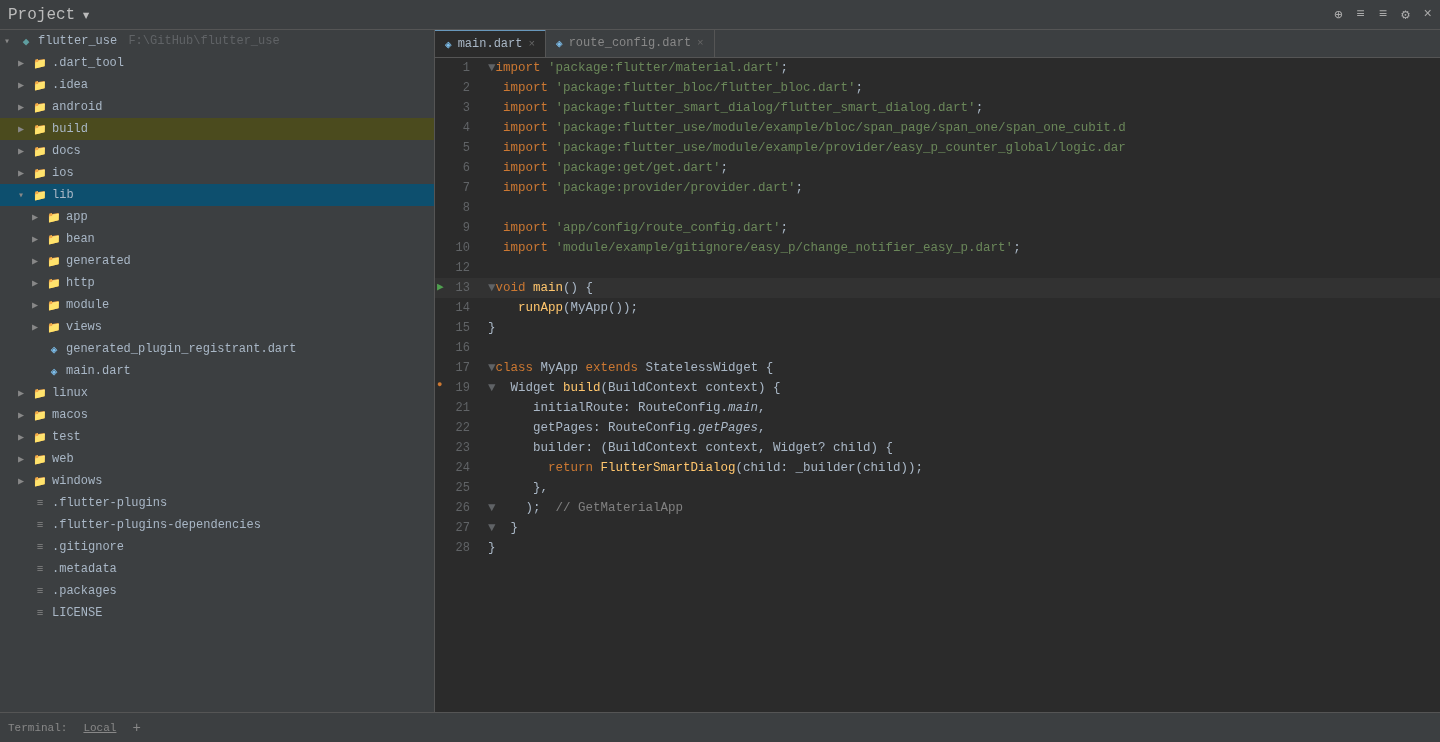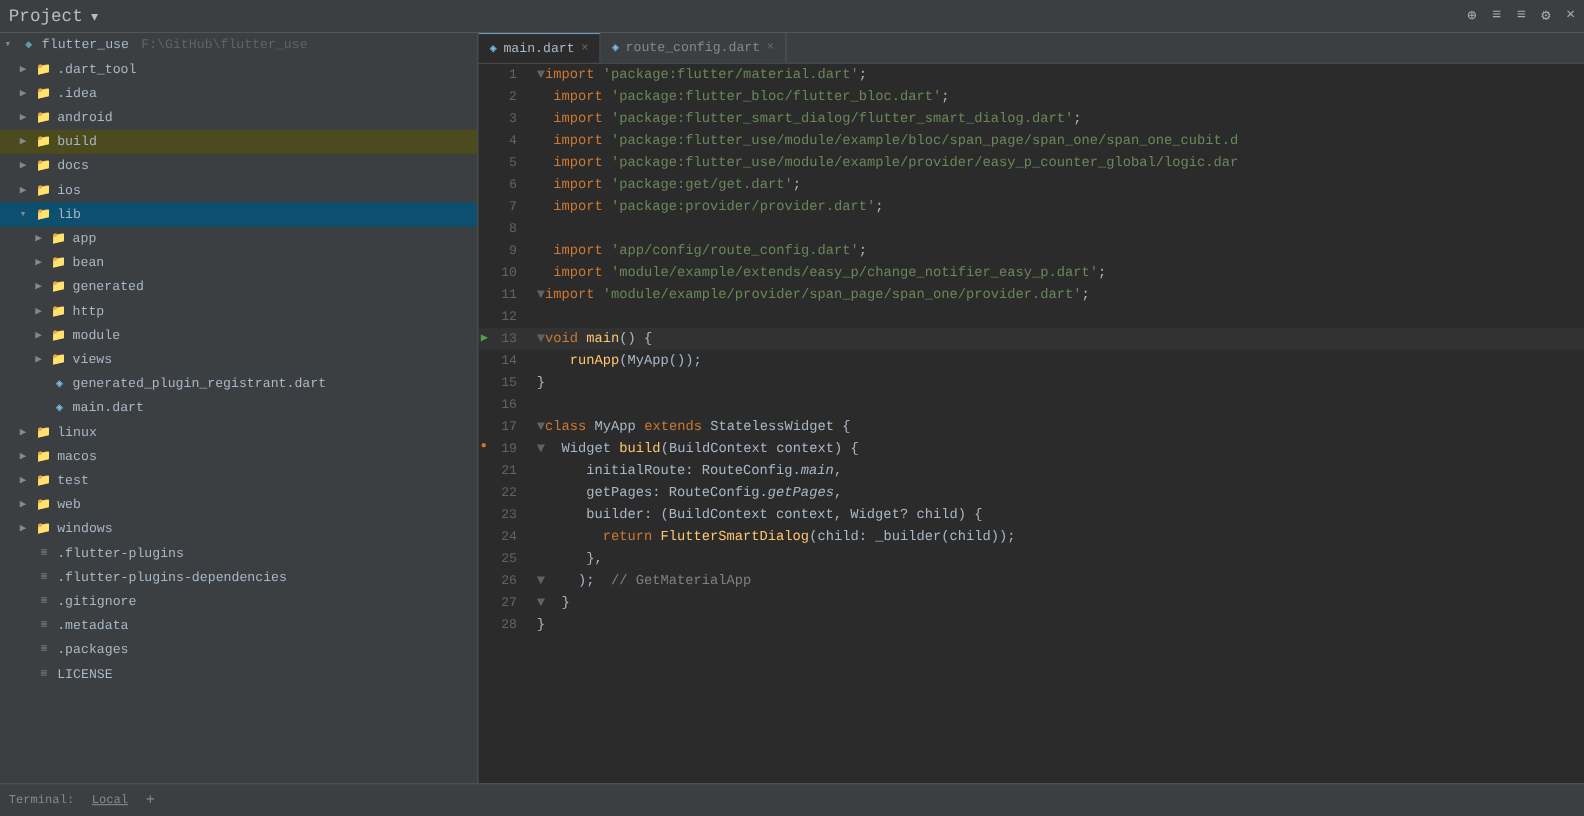--- a/index.html
+++ b/index.html
@@ -449,27 +449,23 @@
           <div class="line-content"> </div>
         </div>
 
         <div class="code-line">
           <div class="line-number">9</div>
           <div class="line-content">  <span class="kw">import</span> <span class="str">'app/config/route_config.dart'</span>;</div>
         </div>
 
         <div class="code-line">
           <div class="line-number">10</div>
-          <div class="line-content">  <span class="kw">import</span> <span class="str">'module/example/extends/easy_p/change_notifier_easy_p.dart'</span>;</div>
-        </div>
-
-        <div class="code-line">
-          <div class="line-number">11</div>
-          <div class="line-content"><span style="color:#606366;cursor:pointer">▼</span><span class="kw">import</span> <span class="str">'module/example/provider/span_page/span_one/provider.dart'</span>;</div>
-        </div>
+          <div class="line-content">  <span class="kw">import</span> <span class="str">'module/example/gitignore/easy_p/change_notifier_easy_p.dart'</span>;</div>
+        </div>
+
 
         <div class="code-line">
           <div class="line-number">12</div>
           <div class="line-content"> </div>
         </div>
 
         <div class="code-line active-line">
           <div class="line-number" style="position:relative">13<span style="position:absolute;left:2px;top:2px;color:#50a050;font-size:11px">▶</span></div>
           <div class="line-content"><span style="color:#606366;cursor:pointer">▼</span><span class="kw">void</span> <span class="fn">main</span>() {</div>
         </div>

